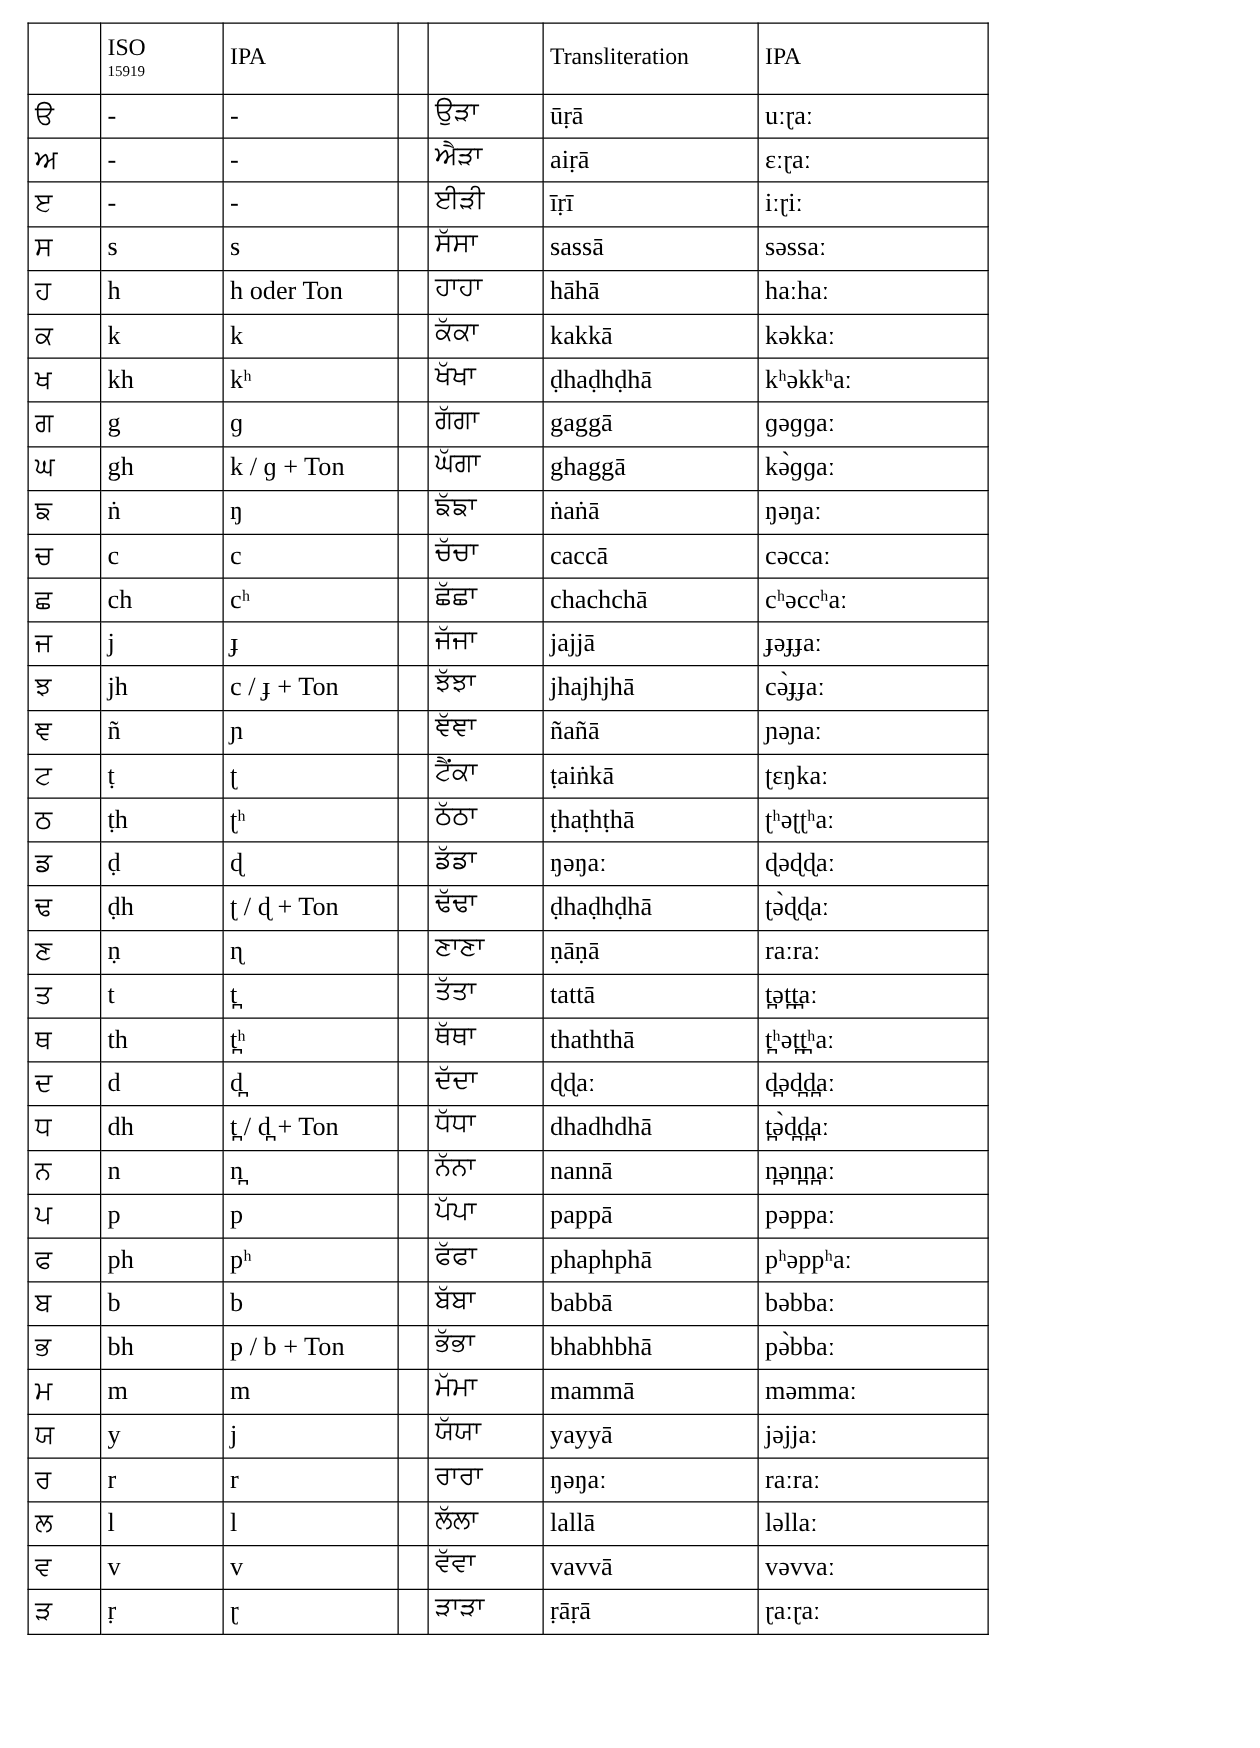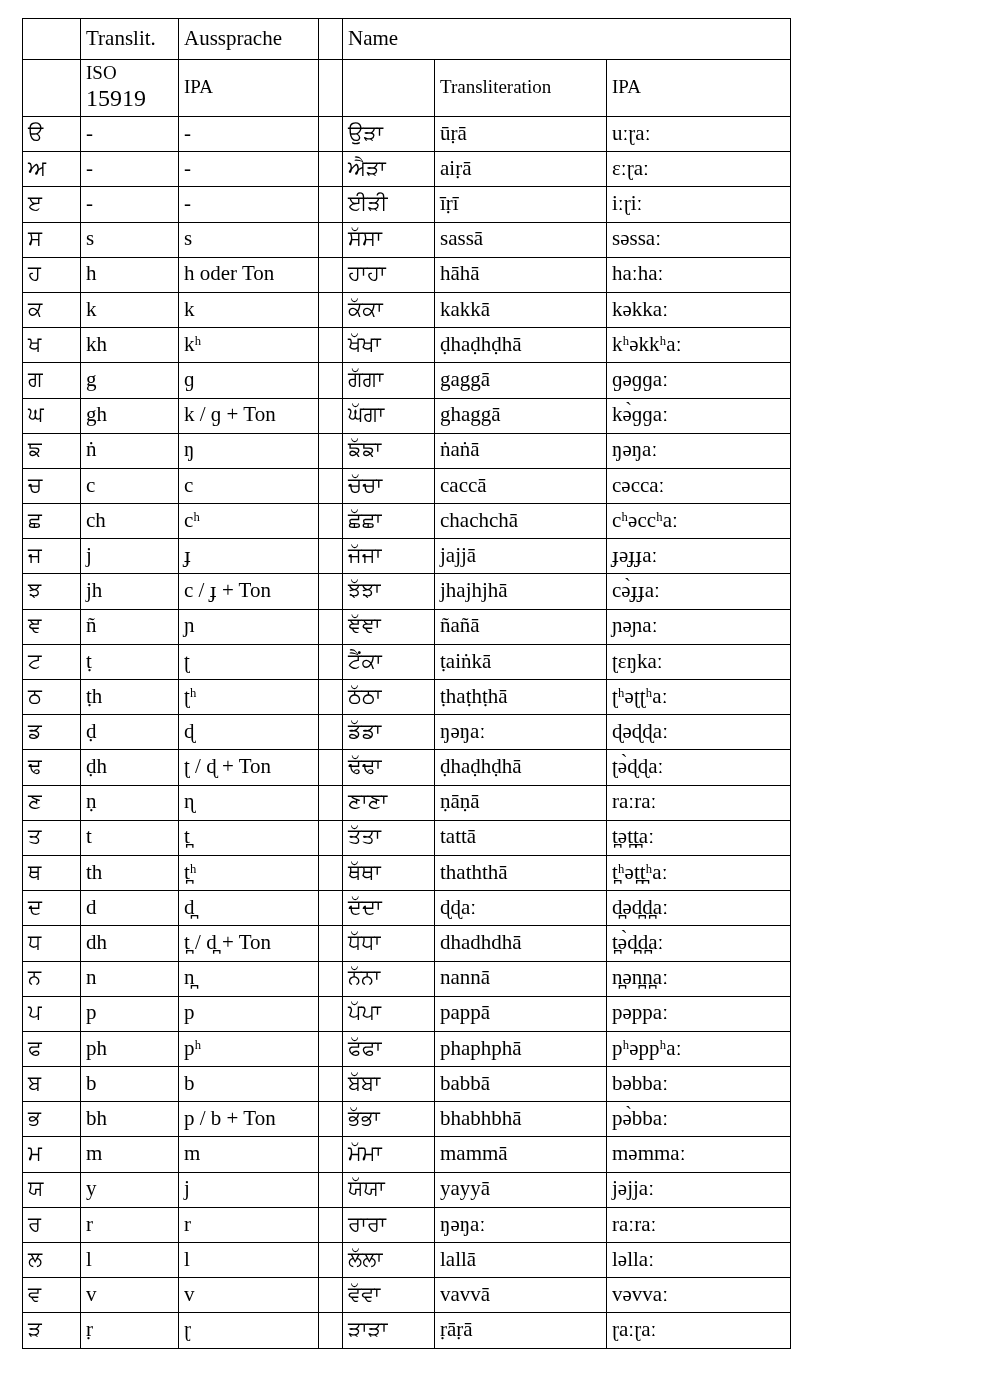--- a/index.html
+++ b/index.html
@@ -57,34 +57,34 @@
 
   .hdr-label {
     font-size: 21px;
   }
   .hdr-sub {
     font-size: 19px;
     line-height: 1.15;
     display: block;
   }
   .hdr-sub-2 {
-    font-size: 24px;
+    font-size: 12px;
     display: block;
   }
 
   .body-row td { height: 30.2px; }
 
   .cell-letter {
     font-family: "DejaVu Sans", sans-serif;
     font-size: 20px;
     text-align: left;
     padding-left: 8px;
   }
   .cell-gur {
-    font-family: Liberation Sans, sans-serif;
+    font-family: Liberation Mono, monospace;
     font-size: 19px;
     padding-left: 6px;
     letter-spacing: 0;
     margin-top: 20px;
   }
   .cell-iso, .cell-aus, .cell-tr, .cell-nipa {
     font-family: "Liberation Serif", "DejaVu Serif", serif;
     font-size: 21px;
   }
   .cell-gap { padding: 0; }
@@ -98,27 +98,20 @@
       <colgroup>
         <col class="c-letter">
           <col class="c-iso">
           <col class="c-ipa">
           <col class="c-gap">
         <col class="c-name-gur">
           <col class="c-name-tr">
           <col class="c-name-ipa">
       </colgroup>
       <thead>
-        <tr class="hdr-row1">
-          <td></td>
-          <td class="hdr-label">Translit.</td>
-          <td class="hdr-label">Aussprache</td>
-          <td class="cell-gap"></td>
-          <td class="hdr-label" colspan="3">Name</td>
-        </tr>
         <tr class="hdr-row2">
           <td></td>
           <td>
             <span class="hdr-sub">ISO</span>
             <span class="hdr-sub-2">15919</span>
           </td>
           <td>
             <span class="hdr-sub">IPA</span>
           </td>
           <td class="cell-gap"></td>

